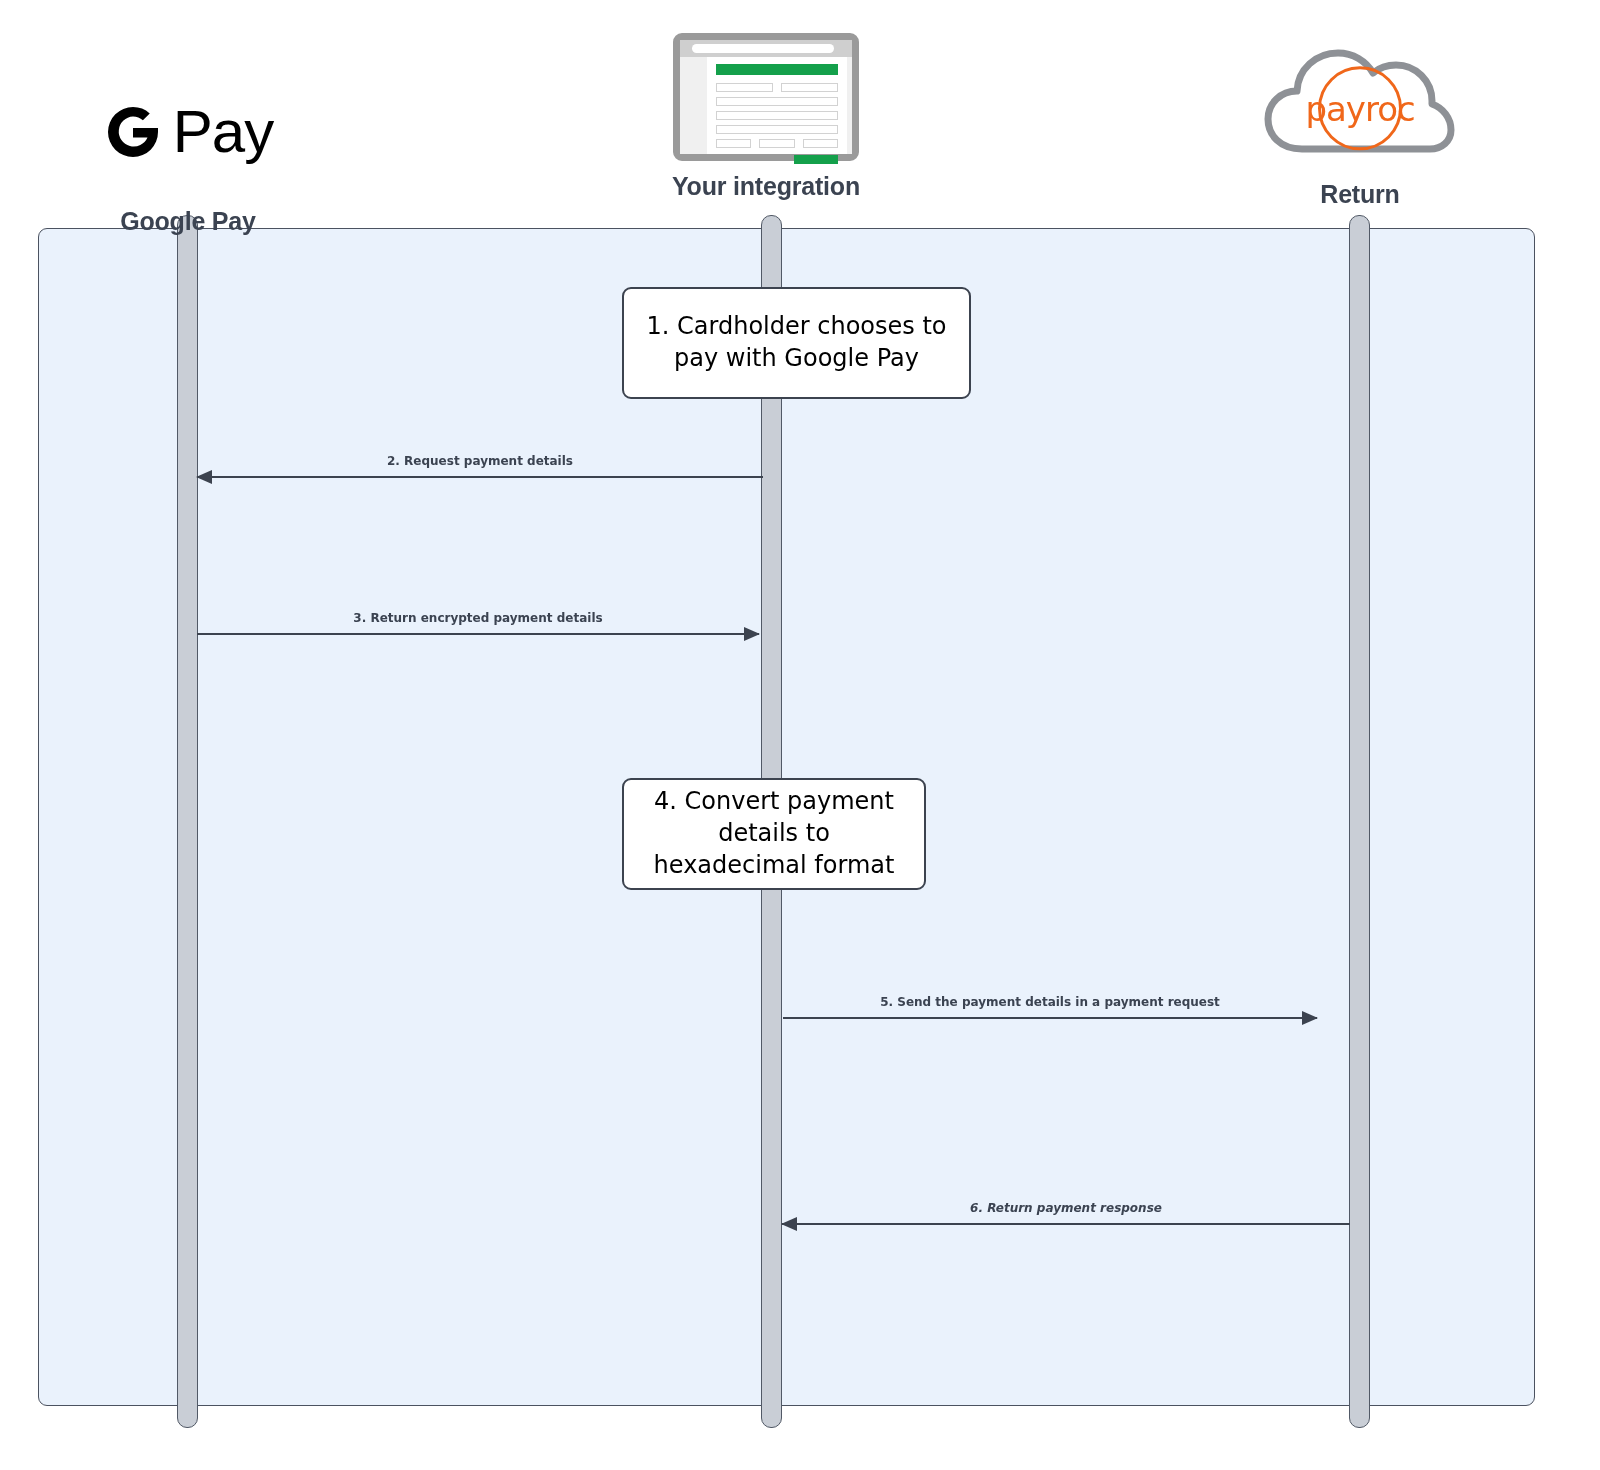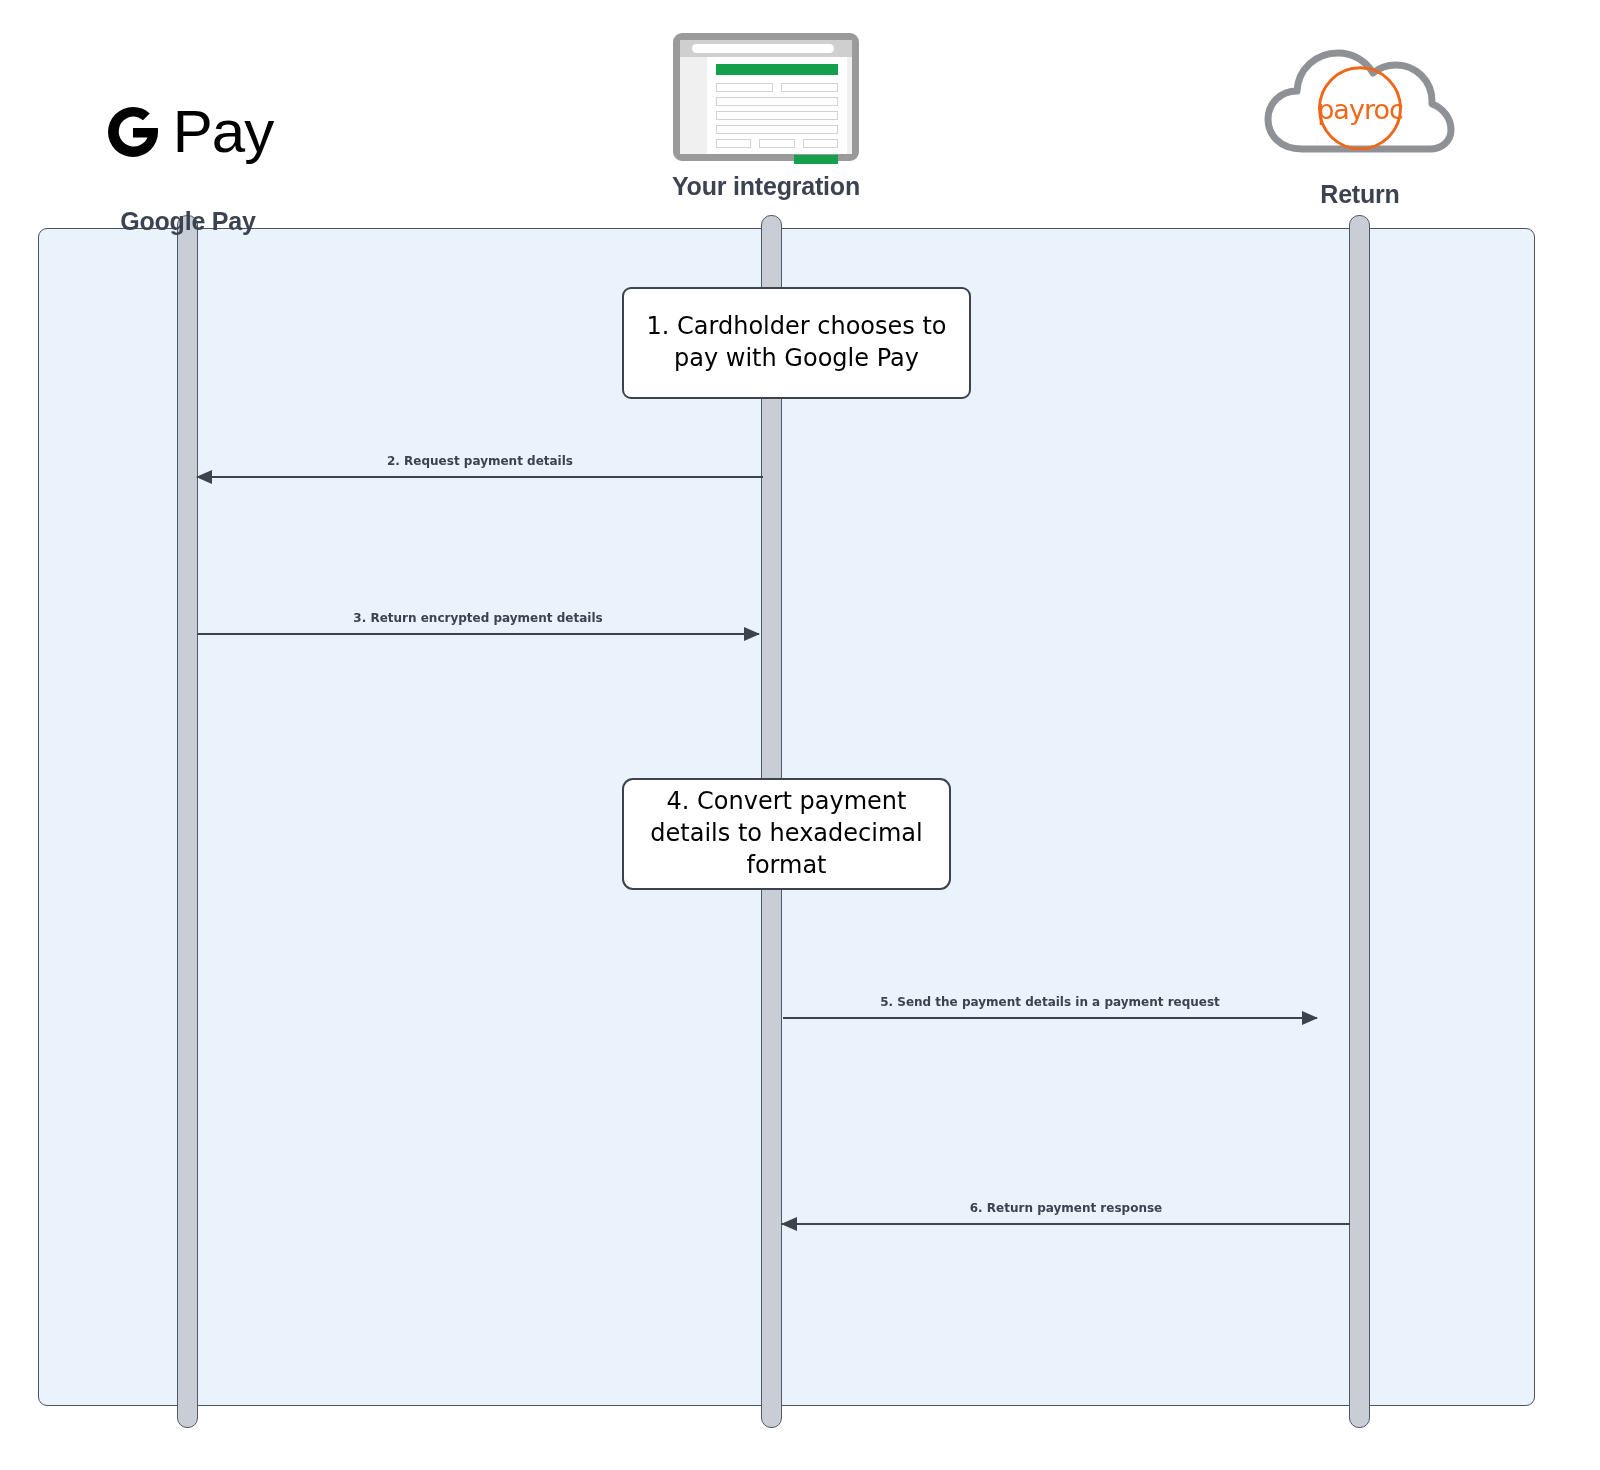--- a/index.html
+++ b/index.html
@@ -148,21 +148,21 @@
     transform: translate(-50%, -46%);
     width: 78px;
     height: 78px;
     border: 3px solid #f0671a;
     border-radius: 50%;
     display: flex;
     align-items: center;
     justify-content: center;
   }
   .payroc-text {
-    font-size: 27px;
+    font-size: 34px;
     color: #f0671a;
     font-family: "DejaVu Sans", sans-serif;
     letter-spacing: -1px;
     transform: translateY(1px);
   }
 
   
   #panel {
     position: absolute;
     left: 38px;
@@ -199,21 +199,21 @@
     align-items: center;
     justify-content: center;
     text-align: center;
     color: #000000;
     font-family: "DejaVu Sans", sans-serif;
     font-size: 24px;
     line-height: 1.32;
     padding: 6px 16px;
   }
   #note-1 { left: 622px; top: 287px; width: 349px; height: 112px; }
-  #note-4 { left: 622px; top: 778px; width: 329px; height: 112px; border-radius: 11px; }
+  #note-4 { left: 622px; top: 778px; width: 304px; height: 112px; }
 
   
   .message {
     position: absolute;
     height: 52px;
   }
   .msg-label {
     position: absolute;
     left: 0; right: 0;
     bottom: 16px;
@@ -237,21 +237,21 @@
     width: 0; height: 0;
     border-top: 7px solid transparent;
     border-bottom: 7px solid transparent;
   }
   .msg-head.left  { left: -1px;  border-right: 16px solid #3c434f; }
   .msg-head.right { right: -1px; border-left: 16px solid #3c434f; }
 
   #msg-2 { left: 197px;  top: 432px;  width: 566px; }
   #msg-3 { left: 197px;  top: 589px;  width: 562px; }
   #msg-5 { left: 783px;  top: 973px;  width: 534px; }
-  #msg-6 { left: 782px;  top: 1179px; width: 568px; }
+  #msg-6 { left: 782px;  top: 1179px; width: 568px; font-style: italic; }
 </style>
 </head>
 <body>
 
 <div id="diagram">
 
   <div id="panel"></div>
 
   <div id="lifeline-gpay" class="lifeline"></div>
   <div id="lifeline-integ" class="lifeline"></div>

